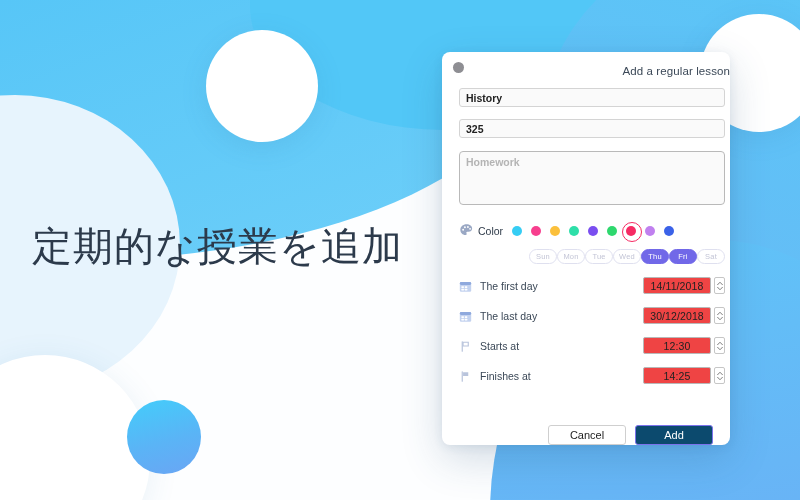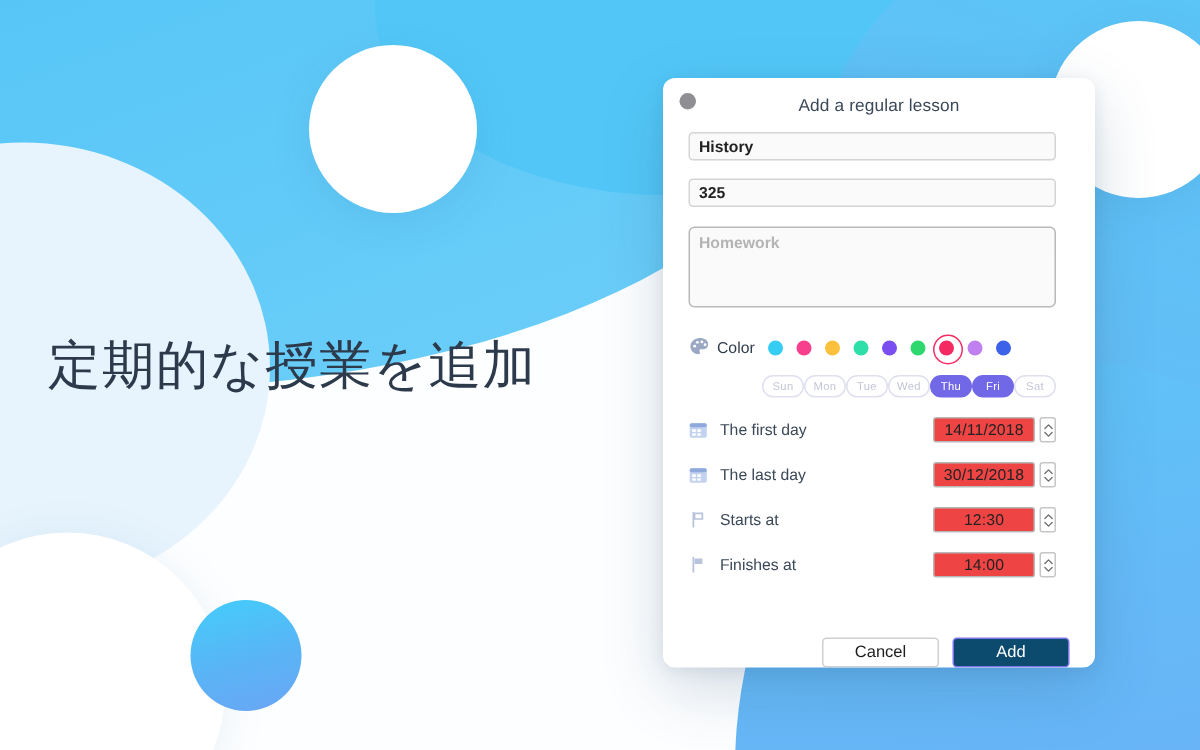--- a/index.html
+++ b/index.html
@@ -90,21 +90,21 @@
     left: 127px; top: 400px;
     width: 74px; height: 74px;
     border-radius: 50%;
     background: linear-gradient(165deg, #43cdfb 0%, #5ab4f6 55%, #6aa5f4 100%);
   }
 
   
   .headline {
     position: absolute;
     left: 32px; top: 222px;
-    font-size: 35px;
+    font-size: 40px;
     line-height: 1.25;
     letter-spacing: 1px;
     color: #2c3a4b;
     font-family: Liberation Serif, serif;
     white-space: nowrap;
   }
 
   
   .dialog {
     position: absolute;
@@ -116,28 +116,28 @@
     overflow: hidden;
   }
   .traffic {
     position: absolute;
     left: 11px; top: 10px;
     width: 11px; height: 11px;
     border-radius: 50%;
     background: #8e8e93;
   }
   .dlg-title {
-    text-align: center;
+    text-align: right;
     font-size: 11.5px;
     color: #3b4857;
     padding-top: 13px;
     letter-spacing: .1px;
   }
 
-  .dlg-body { padding: 11px 26px 0 17px; }
+  .dlg-body { padding: 11px 5px 0 17px; }
 
   .txt-field {
     width: 100%;
     height: 19px;
     background: #fafafa;
     border: 1px solid #d4d4d4;
     border-radius: 3px;
     font-size: 10.5px;
     font-weight: bold;
     color: #222;
@@ -420,21 +420,21 @@
               </span>
             </span>
           </div>
           <div class="frow">
             <span class="ficon"><svg viewBox="0 0 16 16" width="13" height="13" aria-hidden="true">
                 <path d="M4 2.2v11.6" stroke="#b9c4dc" stroke-width="1.5" stroke-linecap="round" fill="none"></path>
                 <path d="M5 2.8h6.4v4.6H5z" fill="#b9c4dc"></path>
               </svg></span>
             <span class="flabel">Finishes at</span>
             <span class="stepbox">
-              <span class="stepval">14:00</span>
+              <span class="stepval">14:25</span>
               <span class="stepbtns">
                 <svg viewBox="0 0 10 16" width="8" height="14" aria-hidden="true">
                   <path d="M2 6.4 L5 3.3 L8 6.4" fill="none" stroke="#6d6d6d" stroke-width="1.1" stroke-linecap="round" stroke-linejoin="round"></path>
                   <path d="M2 9.6 L5 12.7 L8 9.6" fill="none" stroke="#6d6d6d" stroke-width="1.1" stroke-linecap="round" stroke-linejoin="round"></path>
                 </svg>
               </span>
             </span>
           </div>
         </div>
 

